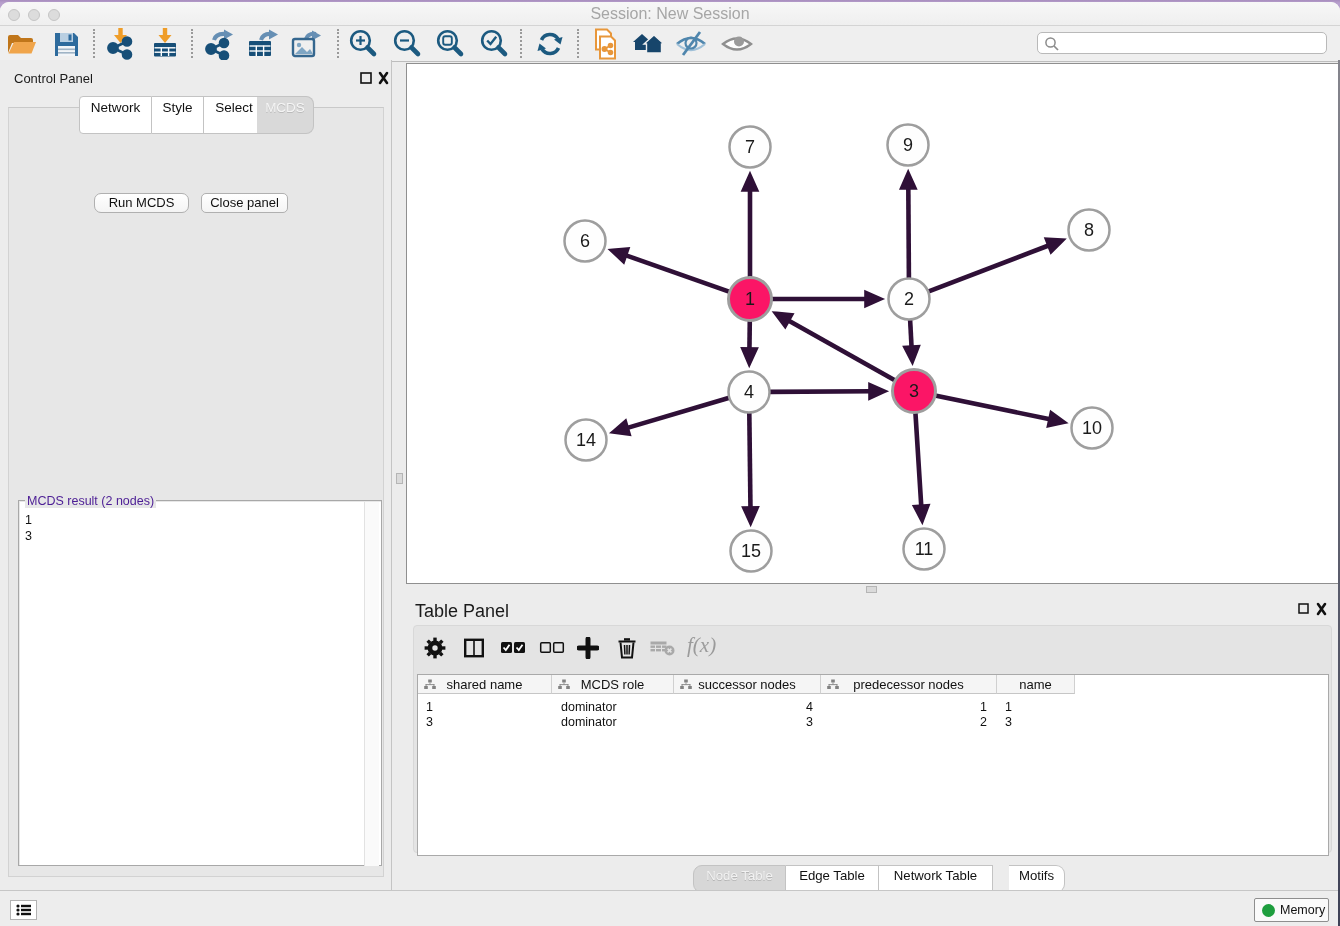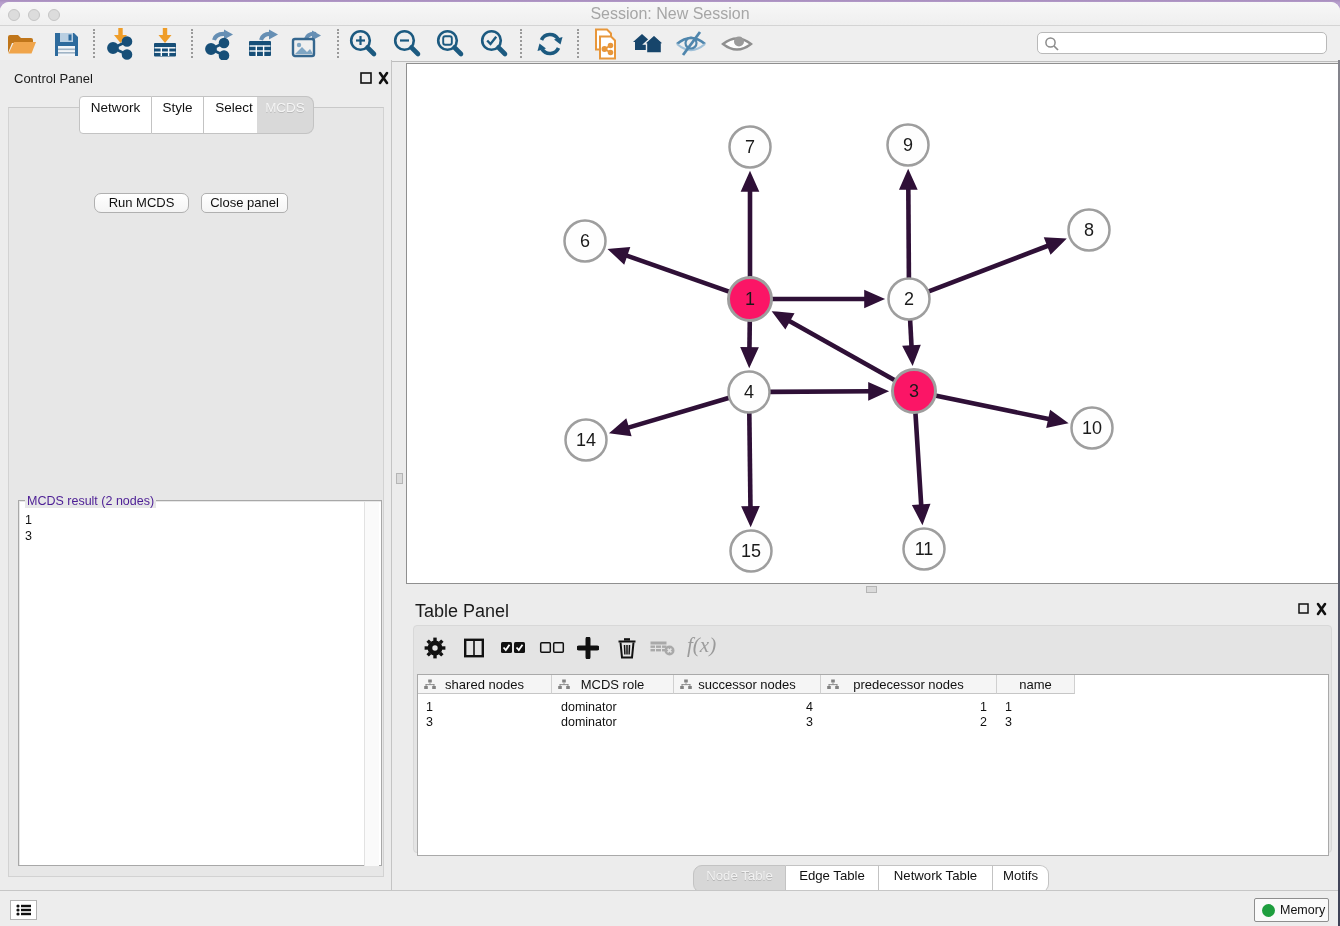--- a/index.html
+++ b/index.html
@@ -354,21 +354,21 @@
         <rect x="0.5" y="9" width="4.5" height="2.4"></rect>
         <rect x="6" y="9" width="5" height="2.4"></rect>
         <rect x="12" y="9" width="4.5" height="2.4"></rect>
         <circle cx="19.5" cy="10.5" r="5"></circle>
       </g>
       <path d="M17.6 8.6 L21.4 12.4 M21.4 8.6 L17.6 12.4" stroke="#e4e4e4" stroke-width="1.5"></path>
     </svg>
   <div class="abs" style="left:294px;top:49px;font-family:'Liberation Serif',serif;font-style:italic;font-size:21px;color:#9b9b9b;">f(x)</div>
 
   <div class="tbl">
-    <div class="th" style="left:0;width:134px;">shared nodes</div>
+    <div class="th" style="left:0;width:134px;">shared name</div>
     <div class="th" style="left:134px;width:122px;">MCDS role</div>
     <div class="th" style="left:256px;width:147px;">successor nodes</div>
     <div class="th" style="left:403px;width:176px;">predecessor nodes</div>
     <div class="th" style="left:579px;width:78px;">name</div>
     <svg class="abs treeic" style="left:6px;top:4px" width="12" height="11" viewBox="0 0 12 11">
         <g fill="#828282">
           <rect x="4.2" y="0.5" width="3.6" height="3"></rect>
           <rect x="0.2" y="7" width="3.6" height="3"></rect>
           <rect x="8.2" y="7" width="3.6" height="3"></rect>
           <path d="M5.6 3.5h0.8v2H5.6z"></path>
@@ -418,21 +418,21 @@
     <div class="td" style="left:8px;top:40px;">3</div>
     <div class="td" style="left:143px;top:40px;">dominator</div>
     <div class="td" style="left:256px;top:40px;width:139px;text-align:right;">3</div>
     <div class="td" style="left:403px;top:40px;width:166px;text-align:right;">2</div>
     <div class="td" style="left:587px;top:40px;">3</div>
   </div>
   <div class="btabs">
     <div class="btab sel" style="left:300px;width:93px;border-radius:9px 0 0 9px;">Node Table</div>
     <div class="btab" style="left:393px;width:93px;border-left:none;">Edge Table</div>
     <div class="btab" style="left:486px;width:114px;border-left:none;">Network Table</div>
-    <div class="btab" style="left:600px;width:56px;border-left:none;border-radius:0 9px 9px 0;text-align:center;">Motifs</div>
+    <div class="btab" style="left:616px;width:56px;border-left:none;border-radius:0 9px 9px 0;text-align:center;">Motifs</div>
   </div>
 </div>
 <div class="statusbar">
   <div class="abs" style="left:10px;top:9px;width:27px;height:20px;background:#fff;border:1px solid #b2b2b2;">
     <svg style="position:absolute;left:5px;top:3px" width="16" height="12" viewBox="0 0 16 12">
         <circle cx="2" cy="2" r="1.6" fill="#111"></circle>
         <circle cx="2" cy="6" r="1.6" fill="#111"></circle>
         <circle cx="2" cy="10" r="1.6" fill="#111"></circle>
         <rect x="5" y="0.8" width="10" height="2.4" fill="#111"></rect>
         <rect x="5" y="4.8" width="10" height="2.4" fill="#111"></rect>

